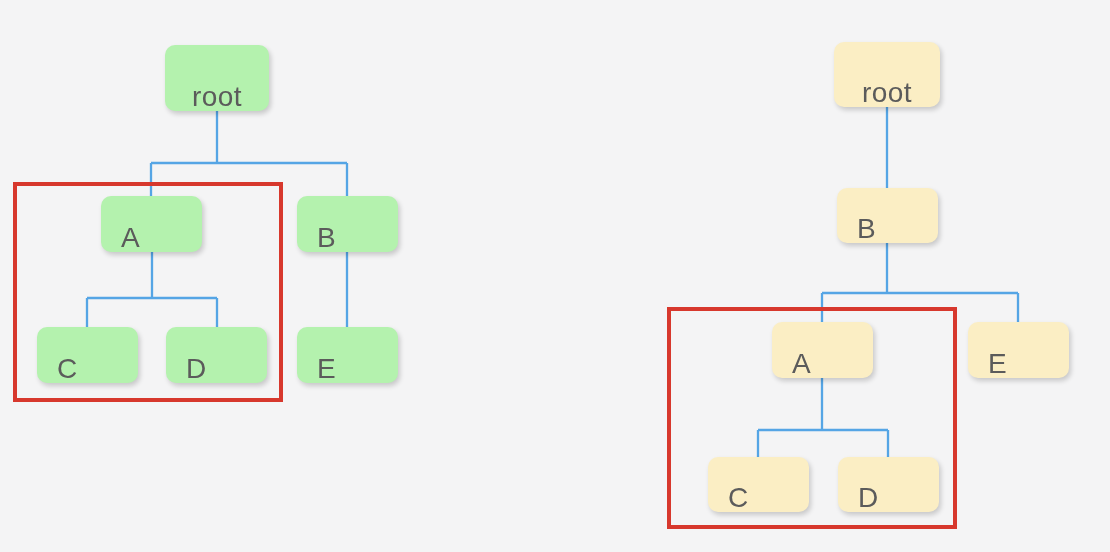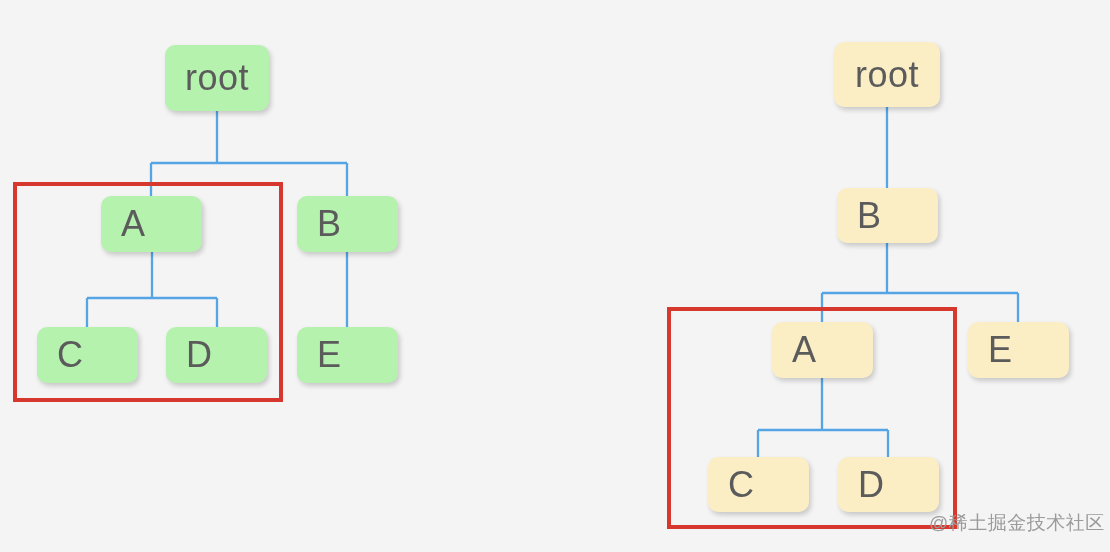--- a/index.html
+++ b/index.html
@@ -12,26 +12,26 @@
     overflow: hidden;
   }
   #edges-layer {
     position: absolute;
     left: 0;
     top: 0;
   }
   .node {
     position: absolute;
     display: flex;
-    align-items: center;
+    align-items: flex-end;
     padding-left: 20px;
     box-sizing: border-box;
     border-radius: 10px;
     box-shadow: 2px 3px 5px rgba(0, 0, 0, 0.18);
-    font-size: 36px;
+    font-size: 28px;
     line-height: 1;
   }
   .node.centered {
     justify-content: center;
     padding-left: 0;
   }
   .node span {
     letter-spacing: 0.5px;
   }
   .highlight-rect {
@@ -64,21 +64,20 @@
       <polyline points="887,107 887,188" fill="none" stroke="#55a5e5" stroke-width="2.3"></polyline>
       <polyline points="887,243 887,293" fill="none" stroke="#55a5e5" stroke-width="2.3"></polyline>
       <polyline points="822,293 1018,293" fill="none" stroke="#55a5e5" stroke-width="2.3"></polyline>
       <polyline points="822,293 822,323" fill="none" stroke="#55a5e5" stroke-width="2.3"></polyline>
       <polyline points="1018,293 1018,323" fill="none" stroke="#55a5e5" stroke-width="2.3"></polyline>
       <polyline points="822,378 822,430" fill="none" stroke="#55a5e5" stroke-width="2.3"></polyline>
       <polyline points="758,430 888,430" fill="none" stroke="#55a5e5" stroke-width="2.3"></polyline>
       <polyline points="758,430 758,458" fill="none" stroke="#55a5e5" stroke-width="2.3"></polyline>
       <polyline points="888,430 888,458" fill="none" stroke="#55a5e5" stroke-width="2.3"></polyline>
     </svg>
-  <div class="watermark" style="left: 929px; top: 510px; font-size: 19px; color: rgb(155, 155, 155);">@稀土掘金技术社区</div>
 <div class="node centered" style="left: 165px; top: 45px; width: 104px; height: 66px; background: rgb(180, 242, 174); color: rgb(91, 91, 91);">
       <span>root</span>
     </div>
     <div class="node" style="left: 101px; top: 196px; width: 101px; height: 56px; background: rgb(180, 242, 174); color: rgb(91, 91, 91);">
       <span>A</span>
     </div>
     <div class="node" style="left: 297px; top: 196px; width: 101px; height: 56px; background: rgb(180, 242, 174); color: rgb(91, 91, 91);">
       <span>B</span>
     </div>
     <div class="node" style="left: 37px; top: 327px; width: 101px; height: 56px; background: rgb(180, 242, 174); color: rgb(91, 91, 91);">

